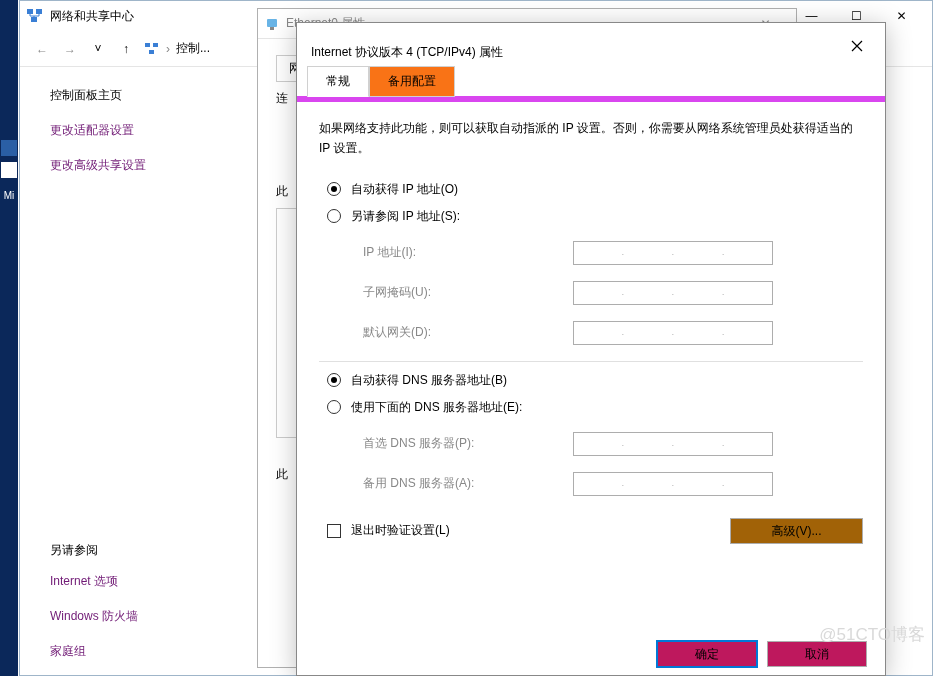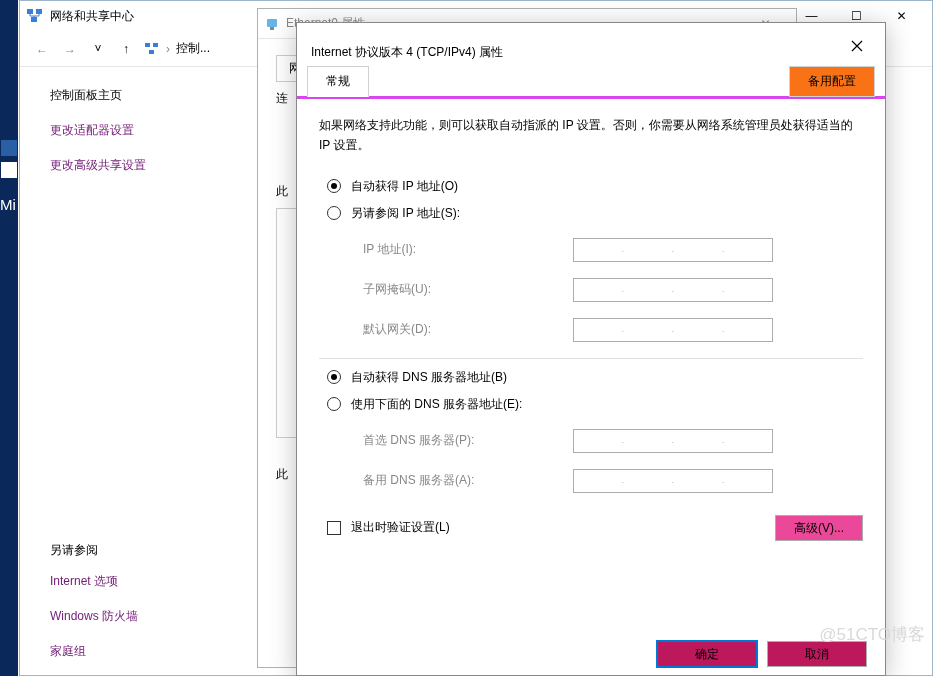--- a/index.html
+++ b/index.html
@@ -84,21 +84,21 @@
     background: #fff;
     border:1px solid #888;
     box-shadow: 0 4px 24px rgba(0,0,0,0.25);
     z-index: 3;
   }
   .ipv4-title {
     height: 38px; display:flex; align-items:flex-end;
     padding:0 8px 0 14px; font-size:12px;
   }
   .ipv4-title .close { margin-left:auto; width:40px; height:30px; display:flex;align-items:center;justify-content:center;}
-  .ipv4-tabs { display:flex; padding: 4px 10px 0 10px; border-bottom:3px solid #d946ef;justify-content:space-between;}
+  .ipv4-tabs { display:flex; padding: 4px 10px 0 10px; border-bottom:6px solid #d946ef;}
   .ipv4-tab {
     padding:6px 18px 6px 18px; border:1px solid #d0d0d0; border-bottom-color:#fff;
     background:#fff; margin-right:0; font-size:12px; position:relative; top:1px;
   }
   .ipv4-tab.inactive { border-bottom-color:#d0d0d0; background:#f97316;}
   .ipv4-content { padding:16px 22px 14px 22px;}
   .desc { font-size:12px; line-height:1.7; margin-bottom:22px;}
   .radio-row { display:flex; align-items:center; margin:8px 0 10px 8px; font-size:12px;}
   .radio-outer {
     width:14px; height:14px; border:1px solid #333; border-radius:50%;
@@ -115,22 +115,22 @@
     width:200px; height:24px; border:1px solid #adadad; background:#fff;
     display:flex; align-items:center; justify-content:space-evenly; color:#888;
   }
   .ip-field span { font-size:8px;}
   .sep-line { border:none; border-top:1px solid #e0e0e0; margin: 4px 0 10px 0;}
   .bottom-row { display:flex; align-items:center; margin-top:22px; padding-left:8px;}
   .checkbox {
     width:14px; height:14px; border:1px solid #333; margin-right:10px; flex-shrink:0;
   }
   .adv-btn {
-    margin-left:auto; width:88px; height:26px;
-    border:1px solid #adadad; background:#ec4899;
+    margin-left:auto; width:133px; height:26px;
+    border:1px solid #adadad; background:#a16207;
     font-size:12px; text-align:center; line-height:24px;
   }
   .ipv4-buttons {
     position:absolute; bottom:0; left:0; right:0;
     height:42px; display:flex; justify-content:flex-end; align-items:center;
     padding-right:18px; gap:10px;
   }
   .dlg-btn {
     width:100px; height:26px; border:1px solid #adadad; background:#be185d;
     font-size:12px; text-align:center; line-height:24px;
@@ -144,21 +144,21 @@
 
   .nsc-icon svg, .eth-icon svg, .folder-icon svg { display:block;}
 
 </style>
 </head>
 <body>
 
 <div class="taskbar-strip">
   <div class="taskbar-icon" style="margin-top:140px;"></div>
   <div class="taskbar-icon" style="margin-top:6px;background:#fff;"></div>
-  <div style="color:#fff;font-size:15px;margin-top:18px;">Mi</div>
+  <div style="color:#fff;font-size:10px;margin-top:12px;text-align:center">Mi</div>
 </div>
 
 <div class="win-nsc">
   <div class="title-row">
     <span class="nsc-icon">
       <svg width="18" height="18" viewBox="0 0 18 18">
           <rect x="1" y="2" width="6" height="5" fill="#3a7fd5"></rect>
           <rect x="10" y="2" width="6" height="5" fill="#3a7fd5"></rect>
           <rect x="5" y="10" width="6" height="5" fill="#3a7fd5"></rect>
           <path d="M4 7v2h9V7" stroke="#3a7fd5" fill="none"></path>

